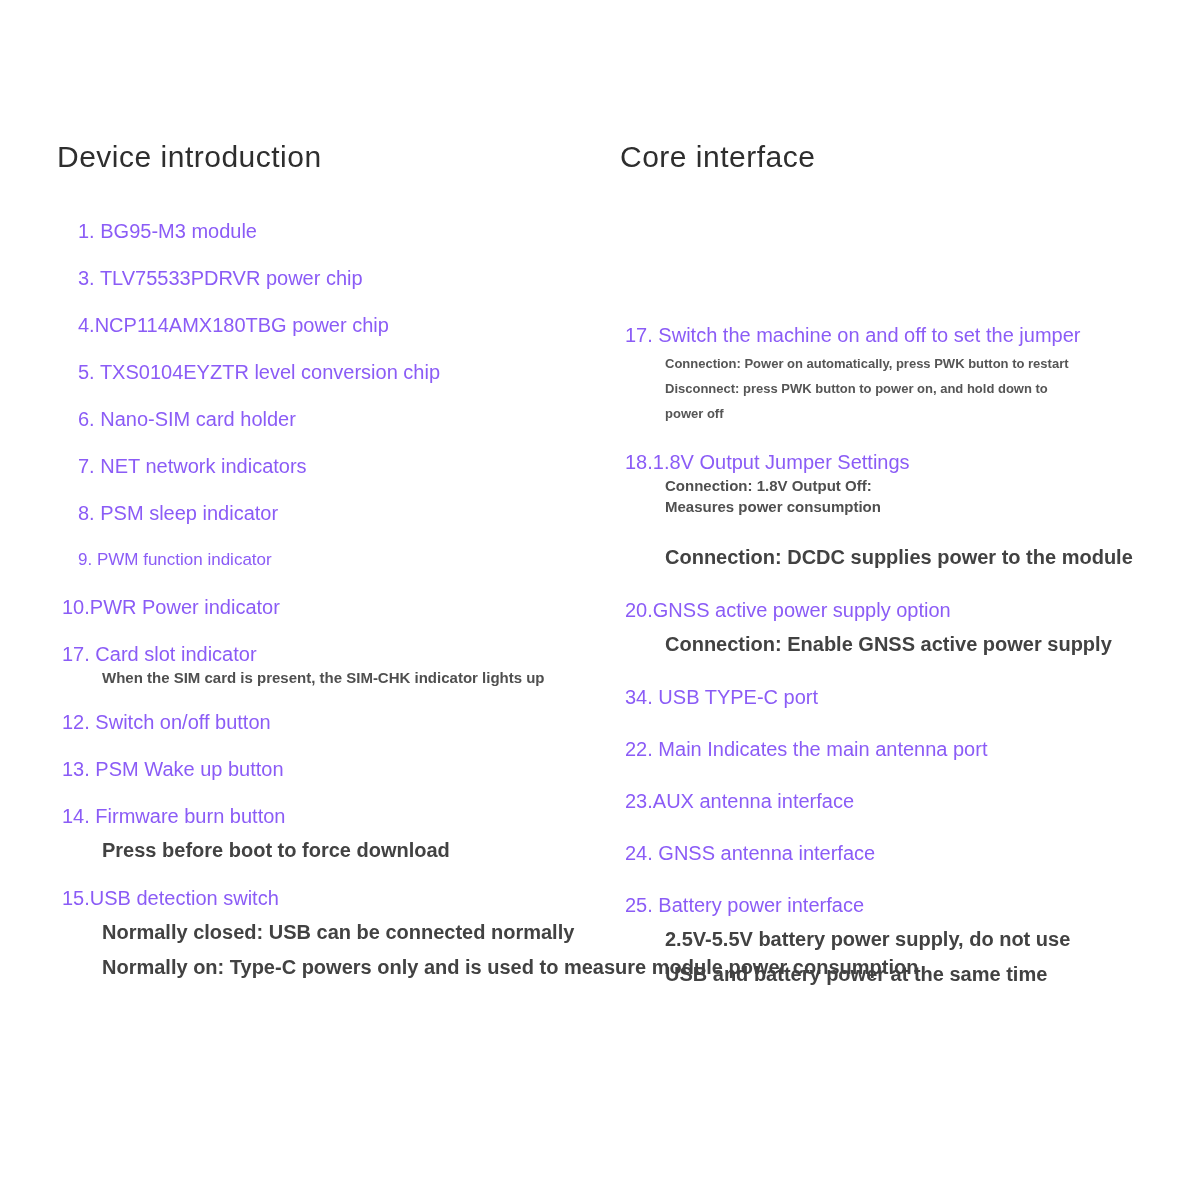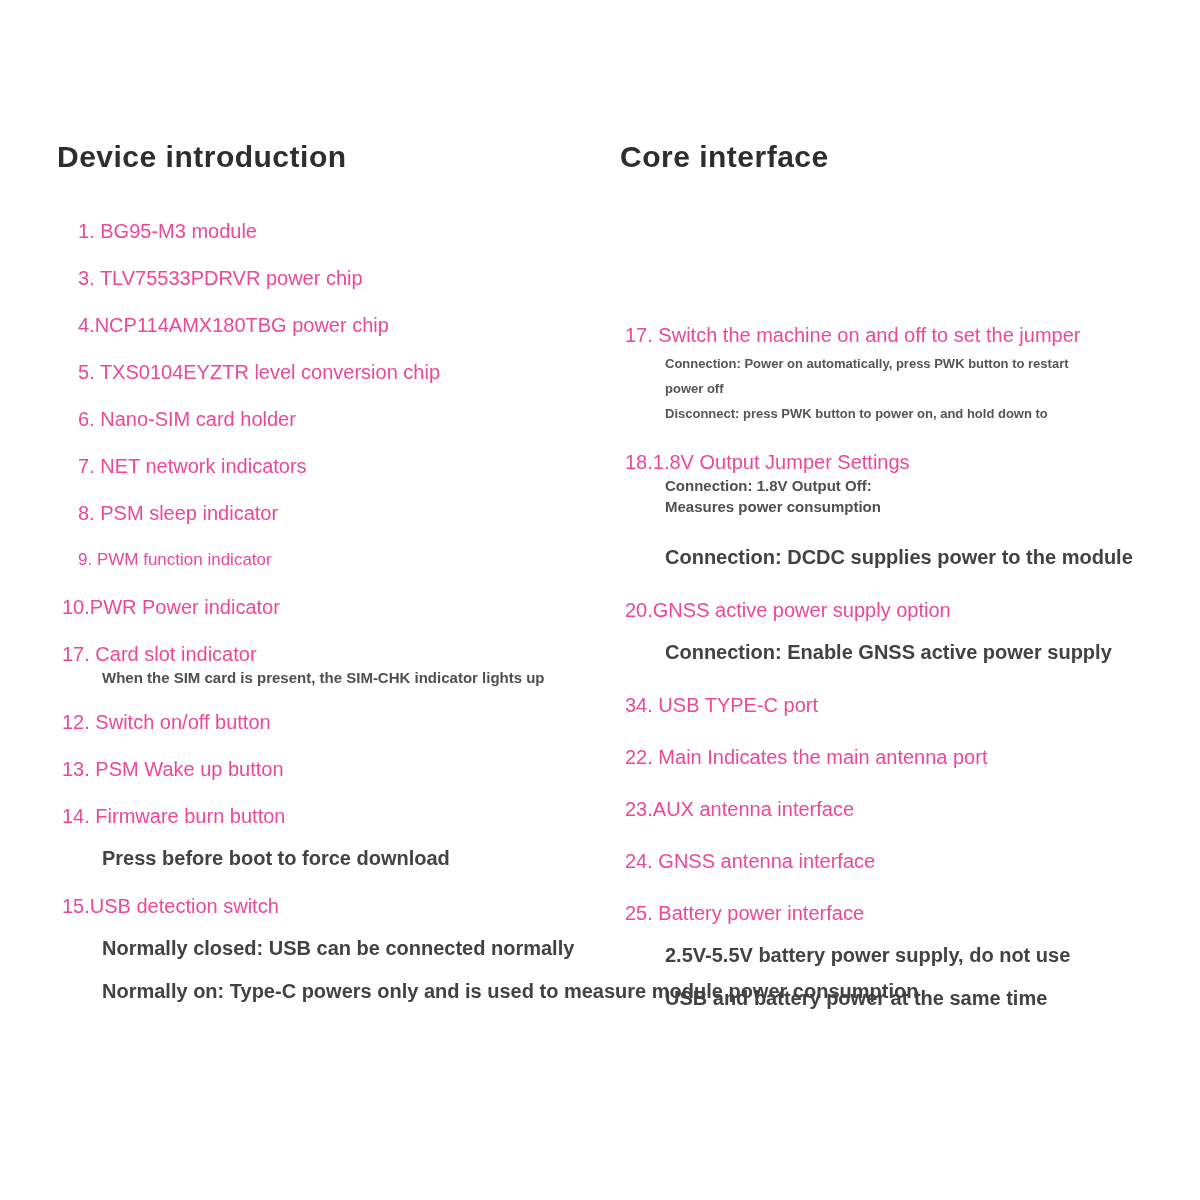--- a/index.html
+++ b/index.html
@@ -9,49 +9,49 @@
     font-family:"Liberation Sans","DejaVu Sans",sans-serif;
     color:#3d3d3d;
     position:relative;
     overflow:hidden;
   }
   .col{position:absolute;top:140px;}
   .col-left{left:57px;width:1120px;}
   .col-right{left:620px;width:560px;}
   .section-title{
     font-size:30px;
-    font-weight:700;
+    font-weight:400;
     color:#2e2e2e;
     margin:0;
     letter-spacing:0.5px;
   }
   .col-left .section-title{margin-bottom:44px;}
   .col-right .section-title{margin-bottom:148px;}
   .list{display:block;}
   .item{padding-left:21px;}
   .item.two-digit{padding-left:5px;}
   .col-left .item{margin-bottom:21px;}
   .col-right .item{margin-bottom:26px;}
   .label{
     font-size:20px;
     line-height:26px;
-    color:#ec4899;
+    color:#8b5cf6;
     white-space:nowrap;
   }
   .label.small{font-size:17px;}
   .note{
     padding-left:40px;
     color:#4b4b4b;
     white-space:nowrap;
     font-weight:bold;
   }
   .note.large{
     font-size:20px;
     line-height:28px;
-    margin-top:15px;
+    margin-top:7px;
     color:#424242;
   }
   .note.small{
     font-size:15px;
     line-height:21px;
     margin-top:0;
     color:#4f4f4f;
   }
   .note.tiny{
     font-size:13px;
@@ -114,22 +114,22 @@
       </div>
     </div>
 </div>
 
 <div class="col col-right">
   <h1 class="section-title">Core interface</h1>
   <div class="list">
       <div class="item two-digit">
         <div class="label">17. Switch the machine on and off to set the jumper</div>
         <div class="note tiny">Connection: Power on automatically, press PWK button to restart</div>
+        <div class="note tiny">Disconnect: press PWK button to power on, and hold down to</div>
         <div class="note tiny">power off</div>
-        <div class="note tiny">Disconnect: press PWK button to power on, and hold down to</div>
       </div>
       <div class="item two-digit">
         <div class="label">18.1.8V Output Jumper Settings</div>
         <div class="note small">Connection: 1.8V Output Off:</div>
         <div class="note small">Measures power consumption</div>
       </div>
       <div class="item two-digit">
         <div class="note large">Connection: DCDC supplies power to the module</div>
       </div>
       <div class="item two-digit">

